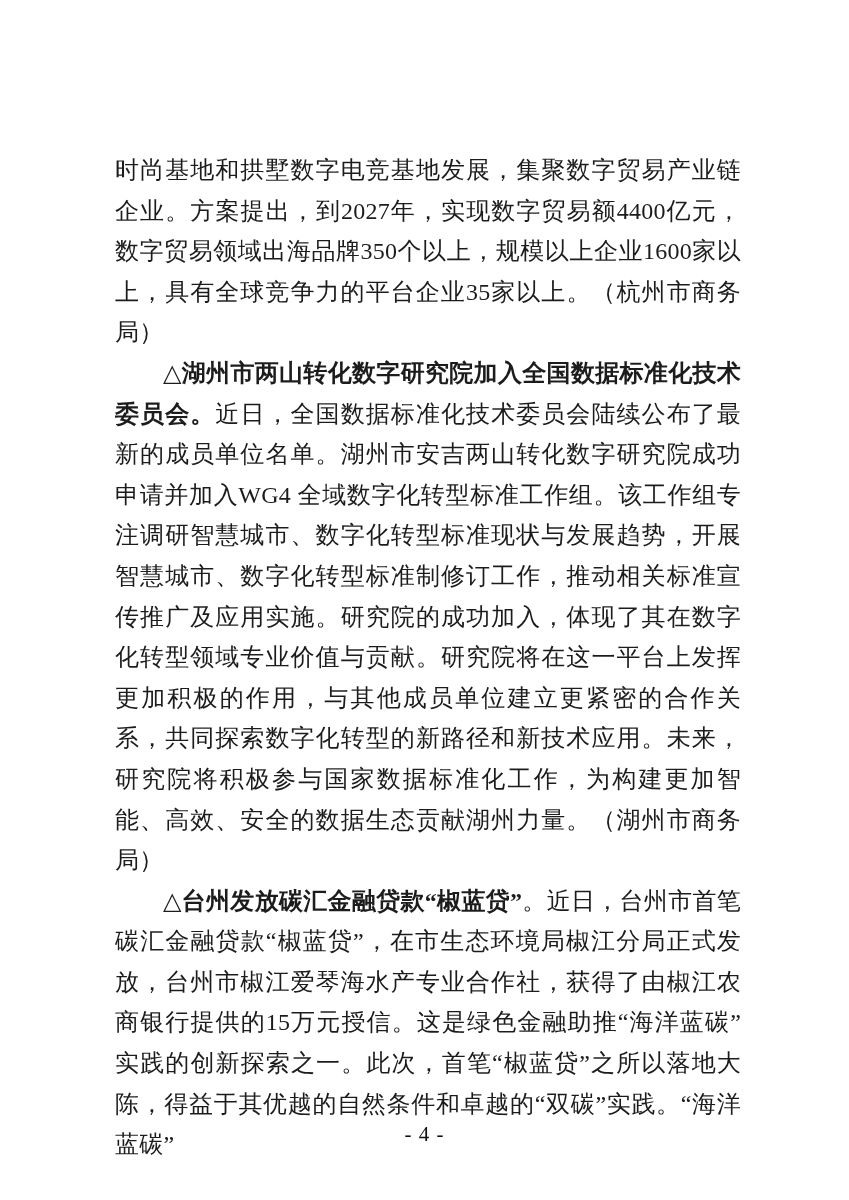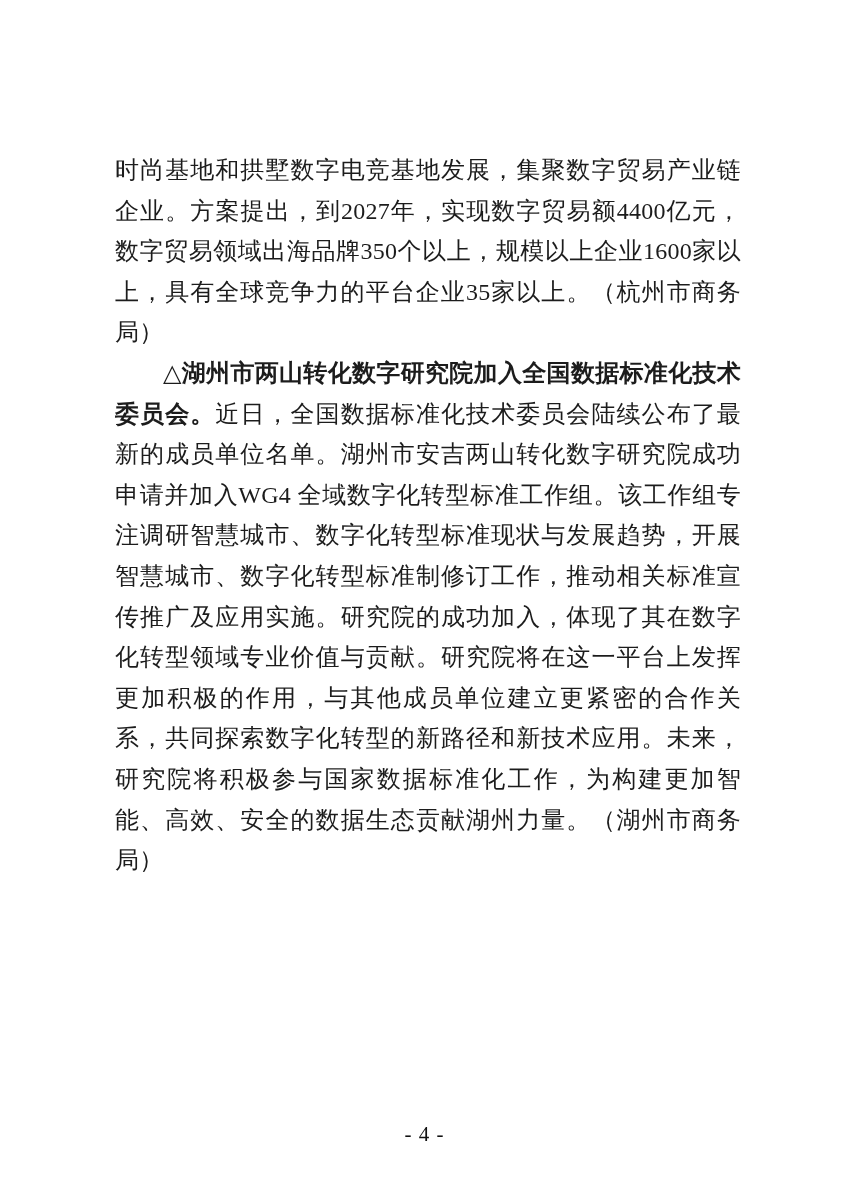--- a/index.html
+++ b/index.html
@@ -56,20 +56,23 @@
   <div class="content">
 
     <p>
       <span class="para-heading"></span><span>时尚基地和拱墅数字电竞基地发展，集聚数字贸易产业链企业。方案提出，到2027年，实现数字贸易额4400亿元，数字贸易领域出海品牌350个以上，规模以上企业1600家以上，具有全球竞争力的平台企业35家以上。（杭州市商务局）</span>
     </p>
 
     <p class="indent">
       <span class="para-heading">△湖州市两山转化数字研究院加入全国数据标准化技术委员会。</span><span>近日，全国数据标准化技术委员会陆续公布了最新的成员单位名单。湖州市安吉两山转化数字研究院成功申请并加入WG4 全域数字化转型标准工作组。该工作组专注调研智慧城市、数字化转型标准现状与发展趋势，开展智慧城市、数字化转型标准制修订工作，推动相关标准宣传推广及应用实施。研究院的成功加入，体现了其在数字化转型领域专业价值与贡献。研究院将在这一平台上发挥更加积极的作用，与其他成员单位建立更紧密的合作关系，共同探索数字化转型的新路径和新技术应用。未来，研究院将积极参与国家数据标准化工作，为构建更加智能、高效、安全的数据生态贡献湖州力量。（湖州市商务局）</span>
     </p>
 
+    <p class="indent">
+      <span class="para-heading">△台州发放碳汇金融贷款“椒蓝贷”</span><span>。近日，台州市首笔碳汇金融贷款“椒蓝贷”，在市生态环境局椒江分局正式发放，台州市椒江爱琴海水产专业合作社，获得了由椒江农商银行提供的15万元授信。这是绿色金融助推“海洋蓝碳”实践的创新探索之一。此次，首笔“椒蓝贷”之所以落地大陈，得益于其优越的自然条件和卓越的“双碳”实践。“海洋蓝碳”</span>
+    </p>
 
   </div>
 
   <div class="footer">
     <span>- 4 -</span>
   </div>
 
 </div>
 
 </body></html>

